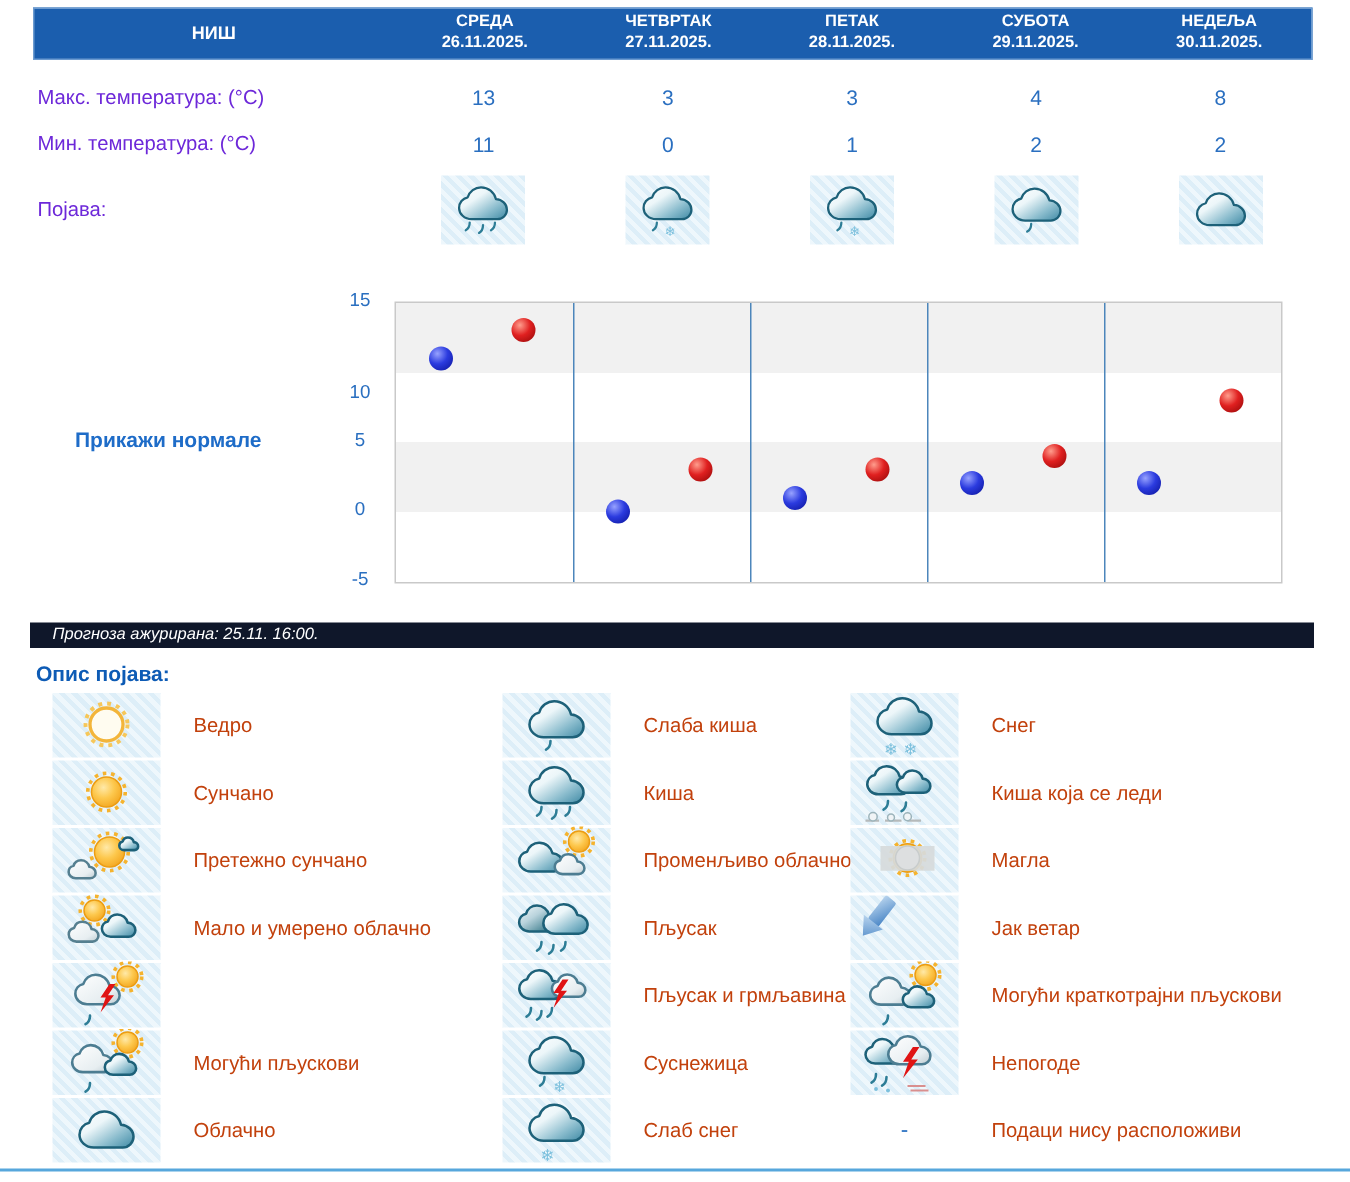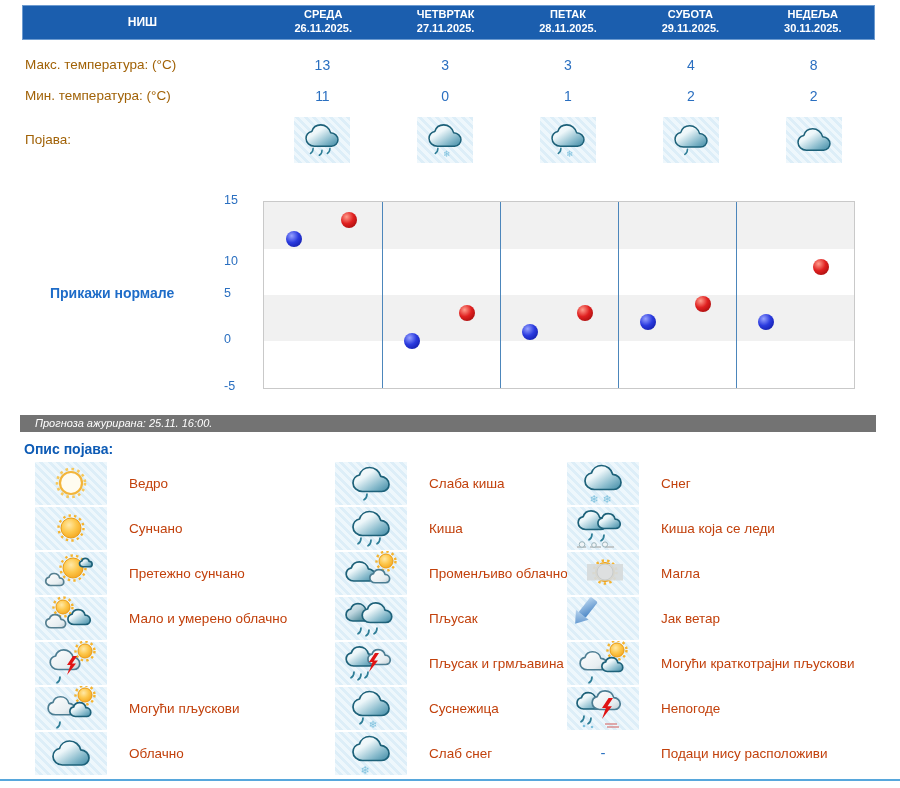--- a/index.html
+++ b/index.html
@@ -8,39 +8,39 @@
 
   
   .ftable{margin:5px 0 0 22px;width:853px;}
   .thead{display:grid;grid-template-columns:239px repeat(5,1fr);background:#1b5eae;border:1px solid #6d9bd0;padding:2px 0 3px;}
   .station{display:flex;align-items:center;justify-content:center;color:#fff;font-weight:700;font-size:12px;}
   .th{text-align:center;color:#fff;font-weight:700;font-size:11px;line-height:1.25;}
   .trow{display:grid;grid-template-columns:239px repeat(5,1fr);align-items:center;}
   .rmax{margin-top:17px;}
   .rmin{margin-top:15px;}
   .ricons{margin-top:13px;}
-  .rlabel{padding-left:3px;font-size:13.5px;color:#a16207;}
+  .rlabel{padding-left:3px;font-size:13.5px;color:#6d28d9;}
   .tval{text-align:center;font-size:14px;color:#2a6fc0;}
   .ticon{display:flex;justify-content:center;}
   .icell{width:56px;height:46px;display:flex;align-items:center;justify-content:center;
          background:repeating-linear-gradient(45deg,#eef7fc 0 3px,#ddeef8 3px 6px);}
 
   
   .chart-wrap{position:relative;height:210px;margin-top:28px;}
   .plot{position:absolute;left:263px;top:10px;width:590px;height:186px;border:1px solid #c9c9c9;box-sizing:content-box;
         background:linear-gradient(to bottom,#f1f1f1 0 25%,#ffffff 25% 50%,#f1f1f1 50% 75%,#ffffff 75% 100%);}
   .vline{position:absolute;top:0;bottom:0;width:1px;background:#4c86bb;}
   .dot{position:absolute;width:16px;height:16px;border-radius:50%;}
   .dot.blue{background:radial-gradient(circle at 35% 30%,#97a2ff 0%,#2b3bdf 45%,#0a1296 100%);}
   .dot.red{background:radial-gradient(circle at 35% 30%,#ff9d8d 0%,#e02020 45%,#8f0606 100%);}
-  .ytick{position:absolute;left:224px;width:32px;text-align:left;font-size:12.5px;color:#2a6fc0;}
+  .ytick{position:absolute;left:224px;width:32px;text-align:center;font-size:12.5px;color:#2a6fc0;}
   .normals{position:absolute;left:50px;top:94px;font-size:14px;font-weight:700;color:#1e6cc8;cursor:pointer;text-decoration:none;}
 
   
-  .updated{margin:14px 0 0 20px;width:856px;box-sizing:border-box;background:#737373;color:#fff;
+  .updated{margin:14px 0 0 20px;width:856px;box-sizing:border-box;background:#0f172a;color:#fff;
            font-size:11px;font-style:italic;padding:2px 0 3px 15px;}
 
   
   .legend-title{margin:9px 0 4px 24px;font-size:14px;font-weight:700;color:#0d5bb5;}
   .legend{margin-left:35px;display:grid;grid-template-columns:300px 232px 333px;}
   .litem{display:grid;grid-template-columns:72px 1fr;column-gap:22px;align-items:center;height:45px;}
   .licon{width:72px;height:43px;display:flex;align-items:center;justify-content:center;
          background:repeating-linear-gradient(45deg,#eef7fc 0 3px,#ddeef8 3px 6px);}
   .licon.nobg{background:none;}
   .llabel{font-size:13.5px;color:#c2410c;white-space:nowrap;}

